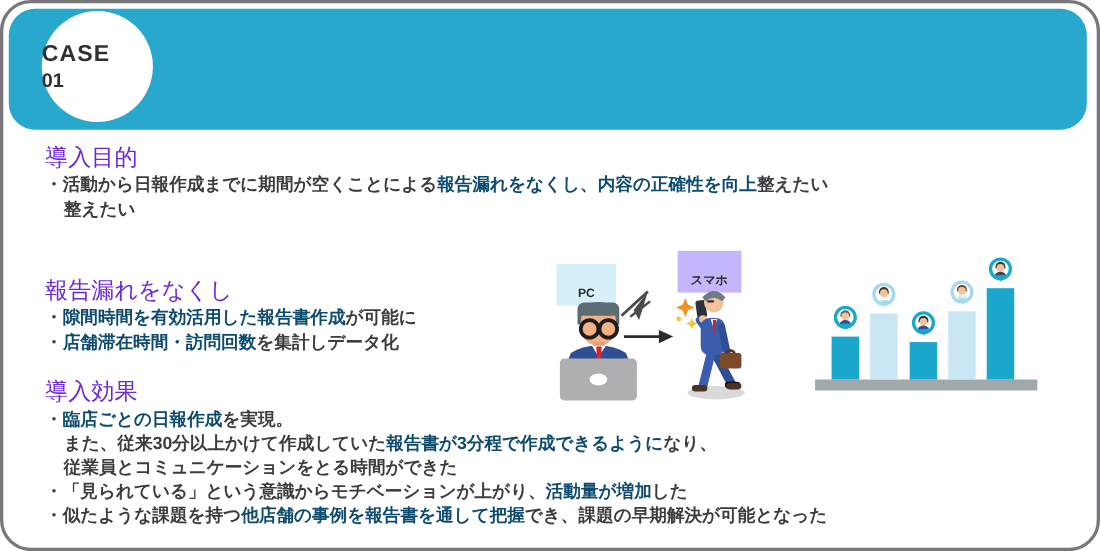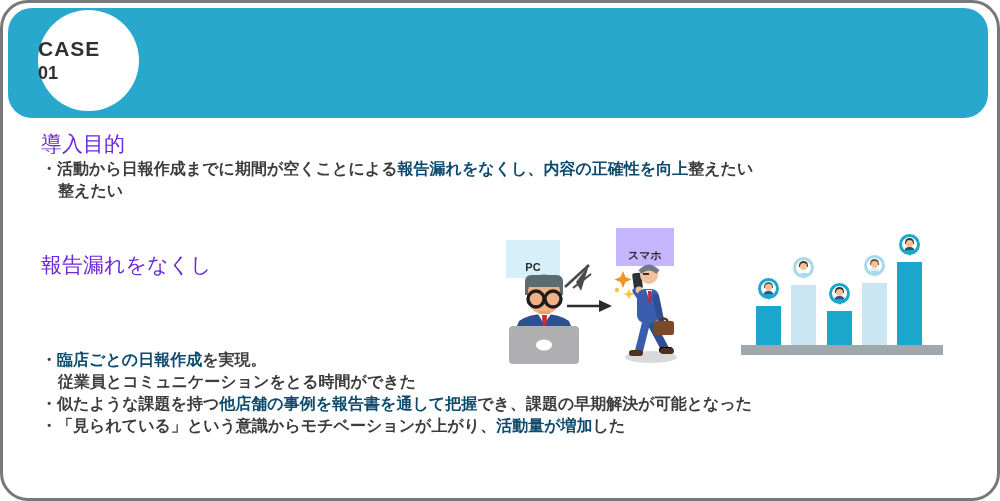--- a/index.html
+++ b/index.html
@@ -91,28 +91,34 @@
   <section class="section" id="sec-purpose">
     <h2>導入目的</h2>
     <div class="lines">
         <div class="t-line"><span class="">・活動から日報作成までに期間が空くことによる</span><span class="accent">報告漏れをなくし、内容の正確性を向上</span><span class="">整えたい</span></div>
         <div class="t-line indent"><span class="">整えたい</span></div>
       </div>
   </section>
 
   <section class="section" id="sec-points">
     <h2>報告漏れをなくし</h2>
+    <div class="lines">
+        <div class="t-line"><span class="">・</span><span class="accent">隙間時間を有効活用した報告書作成</span><span class="">が可能に</span></div>
+        <div class="t-line"><span class="">・</span><span class="accent">店舗滞在時間・訪問回数</span><span class="">を集計しデータ化</span></div>
+      </div>
   </section>
 
   <section class="section" id="sec-effects">
+    <h2>導入効果</h2>
     <div class="lines">
         <div class="t-line"><span class="">・</span><span class="accent">臨店ごとの日報作成</span><span class="">を実現。</span></div>
+        <div class="t-line indent"><span class="">また、従来30分以上かけて作成していた</span><span class="accent">報告書が3分程で作成できるように</span><span class="">なり、</span></div>
         <div class="t-line indent"><span class="">従業員とコミュニケーションをとる時間ができた</span></div>
+        <div class="t-line"><span class="">・「見られている」という意識からモチベーションが上がり、</span><span class="accent">活動量が増加</span><span class="">した</span></div>
         <div class="t-line"><span class="">・似たような課題を持つ</span><span class="accent">他店舗の事例を報告書を通して把握</span><span class="">でき、課題の早期解決が可能となった</span></div>
-        <div class="t-line"><span class="">・「見られている」という意識からモチベーションが上がり、</span><span class="accent">活動量が増加</span><span class="">した</span></div>
       </div>
   </section>
 
   <div class="ill-label" id="pc-label">PC</div>
   <div class="ill-label" id="phone-label">スマホ</div>
 
   <svg class="ill" id="pc-person" width="112" height="104" viewBox="0 0 112 104">
     <g>
       <path d="M100 4 L76 26" stroke="#4a4a4a" stroke-width="2.6" fill="none"></path>
       <path d="M102 13 L84 27" stroke="#4a4a4a" stroke-width="2.2" fill="none"></path>

